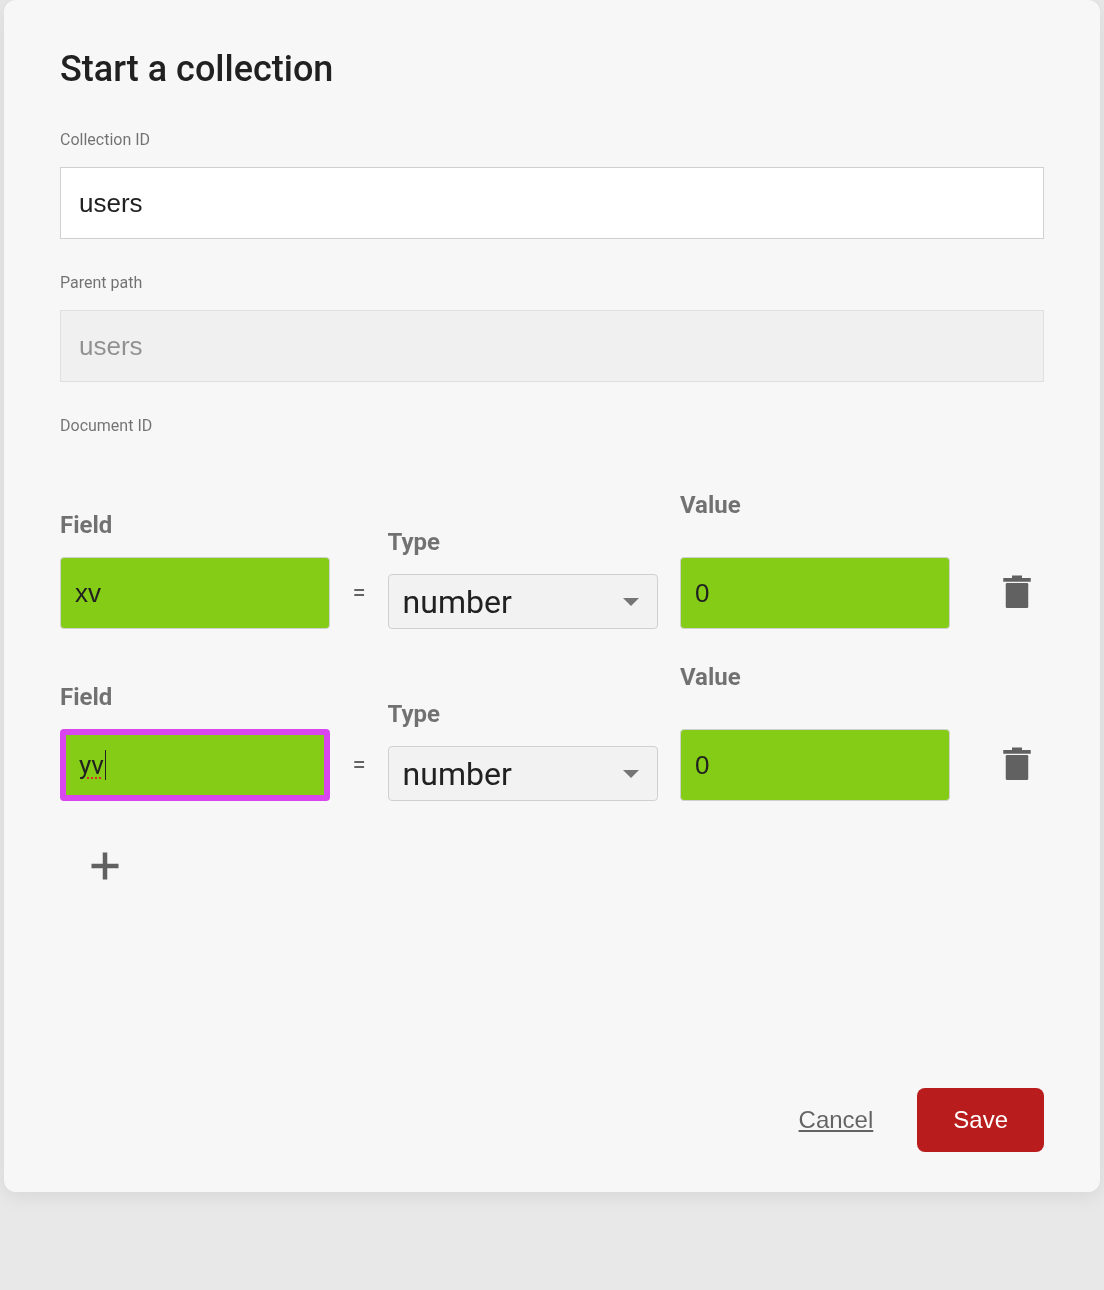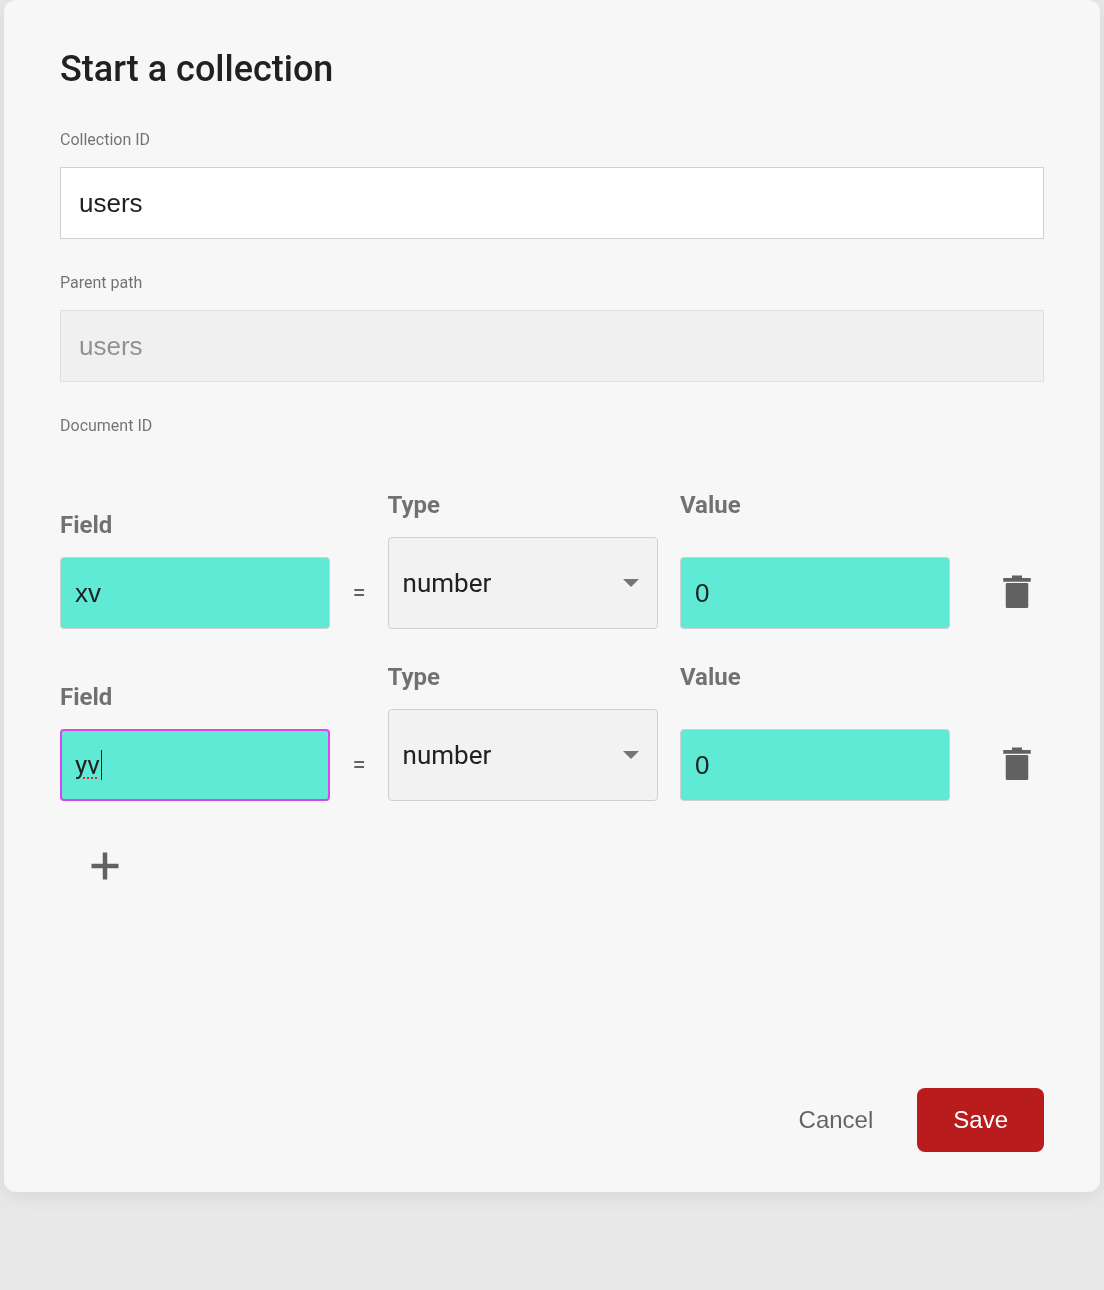--- a/index.html
+++ b/index.html
@@ -66,50 +66,50 @@
     .small-label {
       font-size: 24px;
       color: rgba(0,0,0,0.54);
       margin-bottom: 18px;
       font-weight: bold;
     }
     .small-input {
       height: 72px;
       border: 1px solid #d0d0d0;
       border-radius: 4px;
-      background: #5eead4;
+      background: #84cc16;
       padding: 0 14px;
       font-size: 26px;
       color: #212121;
       outline: none;
       width: 100%;
     }
     .small-input.focused {
-      border: 2px solid #d946ef;
+      border: 6px solid #d946ef;
       padding: 0 13px;
       text-align: center;
     }
     .equals {
       font-size: 24px;
       color: rgba(0,0,0,0.6);
       height: 72px;
       display: flex;
       align-items: center;
       align-self: flex-end;
     }
     .select-wrap {
       position: relative;
-      height: 92px;
+      height: 55px;
       border: 1px solid #d0d0d0;
       border-radius: 4px;
       background: #f2f2f2;
       display: flex;
       align-items: center;
       padding: 0 14px;
-      font-size: 26px;
+      font-size: 32px;
       color: #212121;
       cursor: pointer;
     }
     .select-caret {
       position: absolute;
       right: 18px;
       top: 50%;
       transform: translateY(-50%);
       width: 0; height: 0;
       border-left: 8px solid transparent;
@@ -143,20 +143,21 @@
       gap: 36px;
       align-items: center;
     }
     .btn-cancel {
       font-size: 24px;
       color: rgba(0,0,0,0.6);
       background: transparent;
       border: none;
       padding: 16px 8px;
       cursor: pointer;
+      text-decoration: underline;
     }
     .btn-save {
       font-size: 24px;
       color: #fff;
       background: #b91c1c;
       border: none;
       border-radius: 8px;
       padding: 18px 36px;
       cursor: pointer;
       font-weight: 500;

